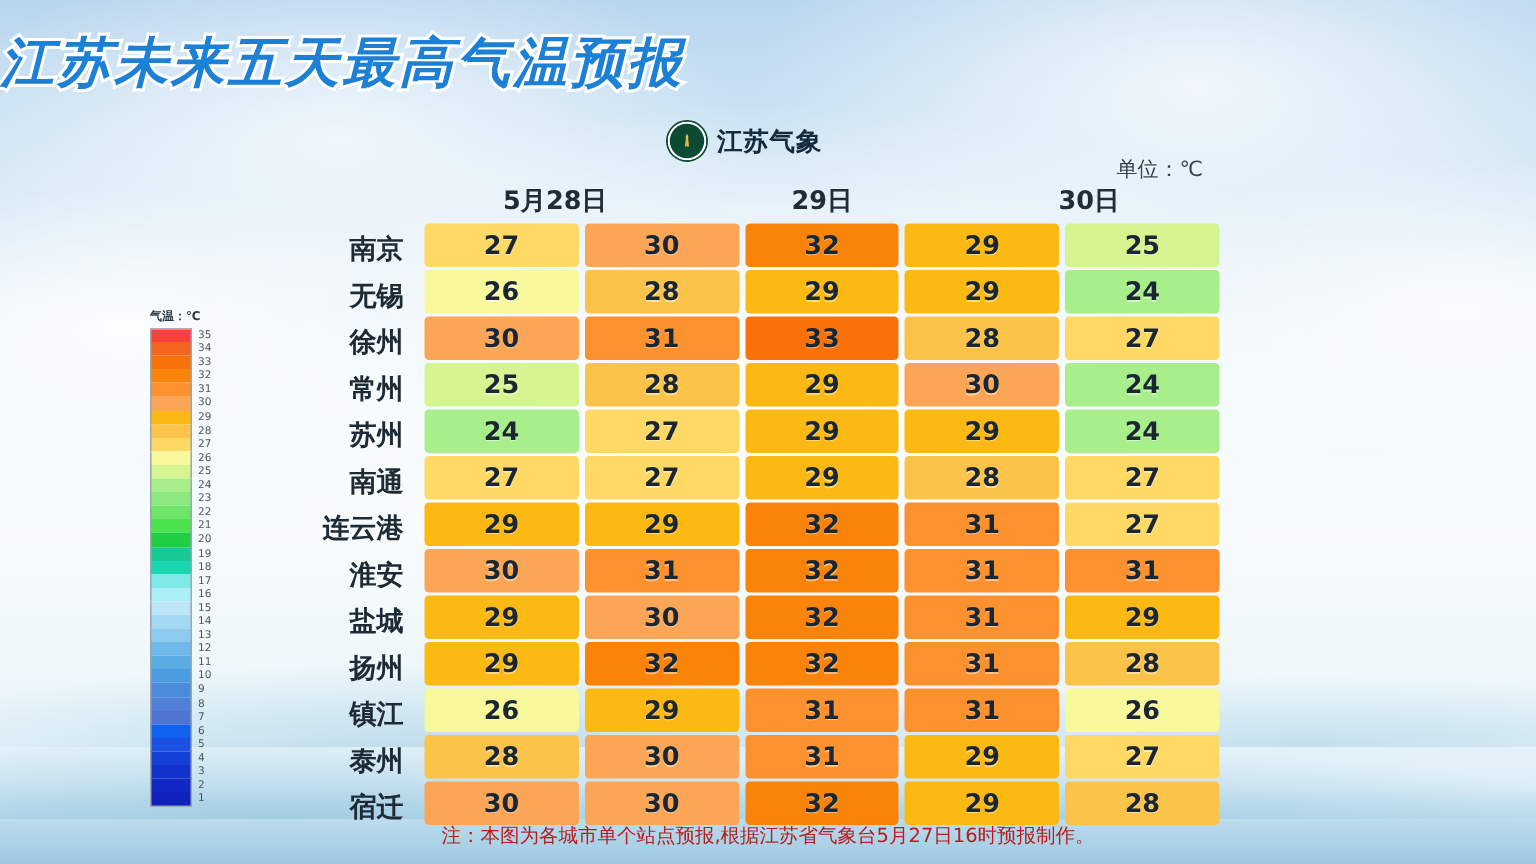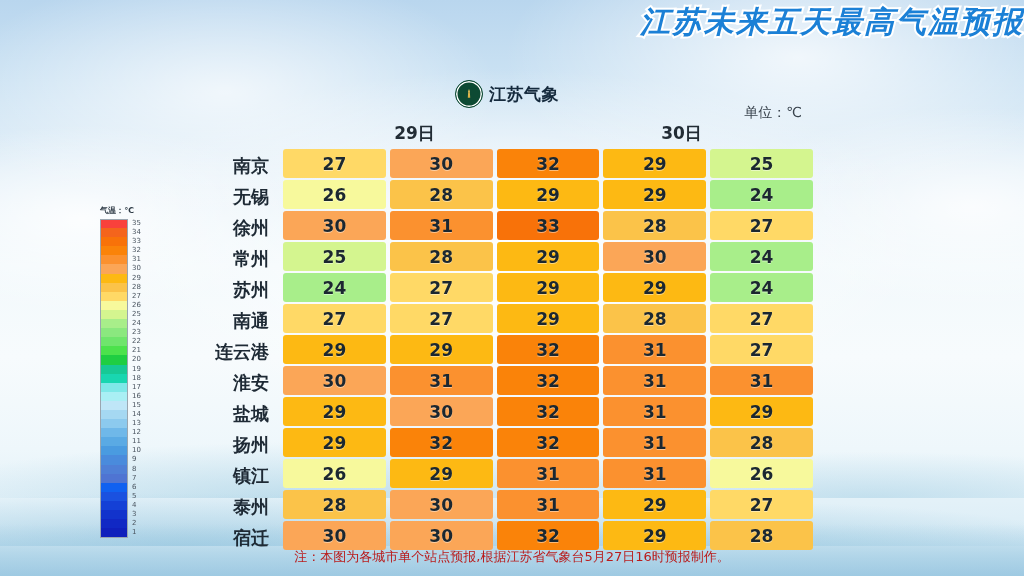--- a/index.html
+++ b/index.html
@@ -53,38 +53,38 @@
                 radial-gradient(ellipse 520px 62px at 70% 100%, rgba(146,197,222,0.55) 0%, rgba(146,197,222,0) 72%);
   }
   #wave3 {
     bottom: 0; height: 52px;
     background: linear-gradient(180deg, rgba(150,198,224,0) 0%, rgba(150,198,224,0.55) 60%, rgba(142,192,221,0.75) 100%);
   }
 
   
   #title {
     position: absolute;
-    top: 2px; left: 0; width: 100%;
-    text-align: right;
-    font-size: 30px;
+    top: 18px; left: 0; width: 100%;
+    text-align: left;
+    font-size: 36px;
     font-weight: bold;
     font-style: italic;
     letter-spacing: 2px;
     color: #1b80d6;
     -webkit-text-stroke: 4px #ffffff;
     paint-order: stroke fill;
     font-family: "DejaVu Sans", "Liberation Sans", sans-serif;
     white-space: nowrap;
   }
 
   
   #logo-row {
     position: absolute;
     top: 80px;
-    left: 455px;
+    left: 444px;
     display: flex;
     align-items: center;
     gap: 6px;
   }
   #logo-badge {
     width: 26px; height: 26px;
     border-radius: 50%;
     background: #0d4a33;
     border: 1.6px solid #0d4a33;
     box-shadow: inset 0 0 0 1.5px #ffffff;
@@ -393,20 +393,21 @@
       <div class="legend-row">
         <div class="legend-swatch" style="background: rgb(16, 32, 188);"></div>
         <div class="legend-value">1</div>
       </div>
     </div>
 </div>
 
 <div id="table">
   <div id="header-row">
     <div class="city-col"></div>
+  <div class="day-col">5月28日</div>
       <div class="day-col">29日</div>
       <div class="day-col">30日</div>
     </div>
   <div id="body-rows">
       <div class="data-row">
         <div class="city-name">南京</div>
         <div class="cell-wrap">
           <div class="cell" style="background: rgb(255, 217, 102);">27</div>
         </div>
         <div class="cell-wrap">

